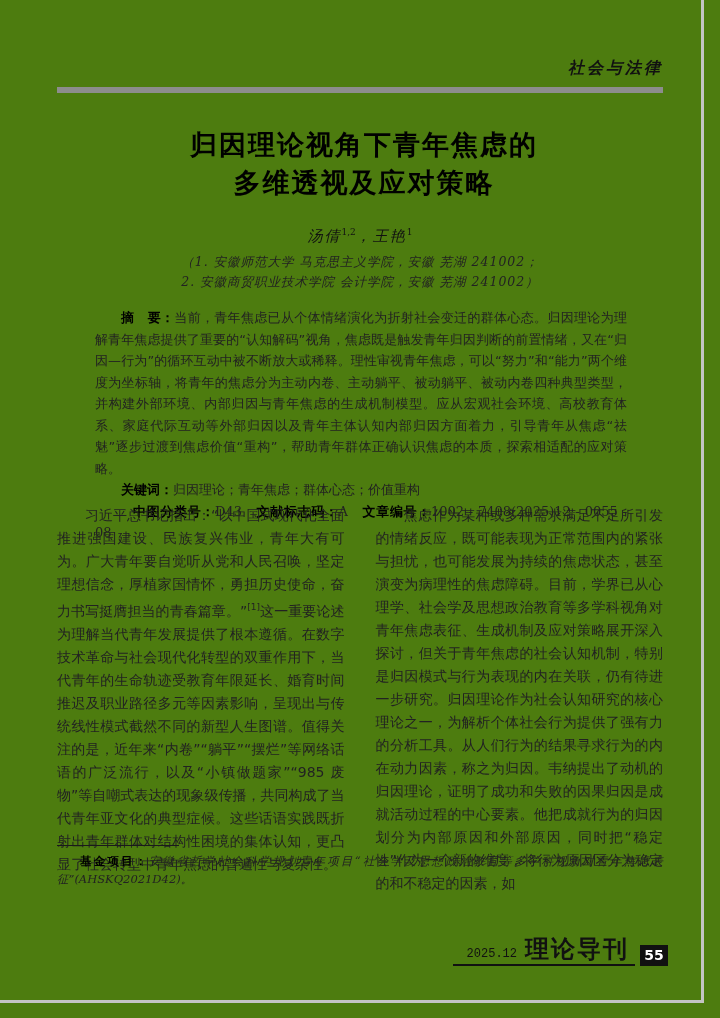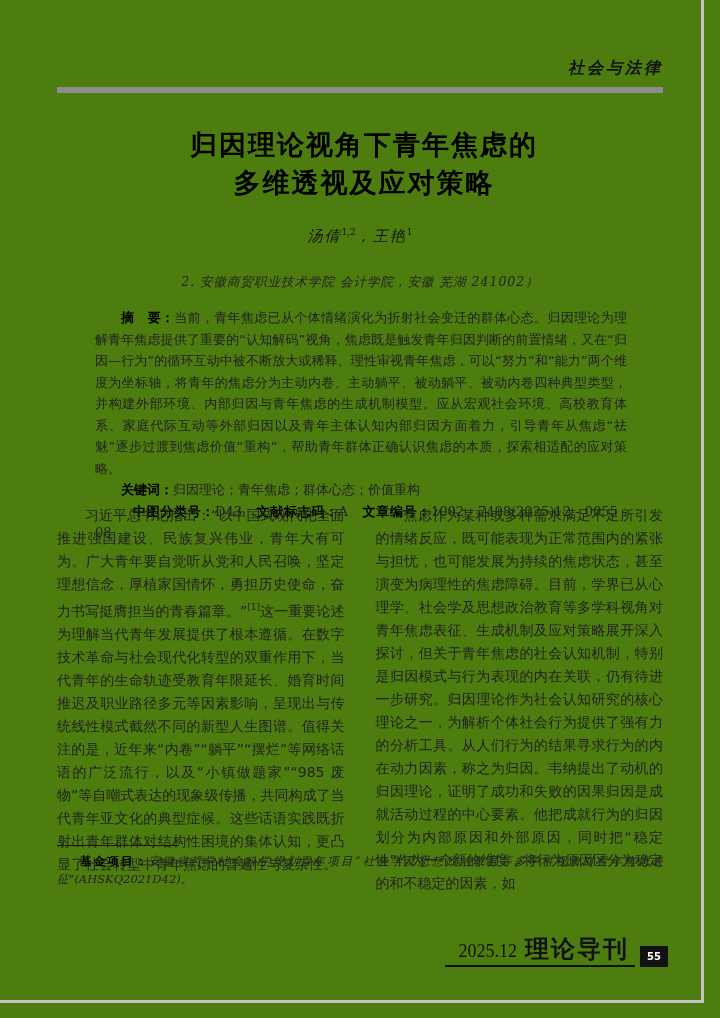--- a/index.html
+++ b/index.html
@@ -73,47 +73,48 @@
   
   .page-footer{
     position:absolute;top:940px;left:57px;width:611px;text-align:right;
   }
   .footer-inner{display:inline-flex;align-items:flex-end;}
   .footer-rule-group{
     display:inline-flex;align-items:baseline;gap:8px;
     border-bottom:2px solid #111;padding:0 6px 3px 14px;
   }
   .footer-date{
-    font-family:Liberation Serif, serif;font-size:18px;color:#111;
+    font-family:Liberation Mono, monospace;font-size:12px;color:#111;
   }
   .footer-journal{
     font-family:"DejaVu Serif","Liberation Serif",serif;
     font-weight:bold;font-size:24px;letter-spacing:2px;color:#111;line-height:18px;
   }
   .footer-pagebox{
-    display:inline-block;background:#111;color:#fff;font-size:10px;font-weight:bold;
+    display:inline-block;background:#111;color:#fff;font-size:14px;font-weight:bold;
     min-width:28px;height:21px;line-height:21px;text-align:center;margin-left:5px;
   }
 </style>
 </head>
 <body>
 
 <div class="page">
   <div class="sheet-edge"></div>
 
   <div class="header-label">社会与法律</div>
   <div class="header-rule"></div>
 
   <div class="article-title">
     <div>归因理论视角下青年焦虑的</div>
     <div>多维透视及应对策略</div>
   </div>
 
   <div class="authors-line"><span>汤倩</span><sup>1,2</sup><span>，王艳</span><sup>1</sup></div>
 
+  <div class="affiliation affil-1">（1. 安徽师范大学 马克思主义学院，安徽 芜湖 241002；</div>
   <div class="affiliation affil-2">2. 安徽商贸职业技术学院 会计学院，安徽 芜湖 241002）</div>
 
   <div class="meta-block">
     <p><span class="lbl">摘　要：</span><span>当前，青年焦虑已从个体情绪演化为折射社会变迁的群体心态。归因理论为理解青年焦虑提供了重要的“认知解码”视角，焦虑既是触发青年归因判断的前置情绪，又在“归因—行为”的循环互动中被不断放大或稀释。理性审视青年焦虑，可以“努力”和“能力”两个维度为坐标轴，将青年的焦虑分为主动内卷、主动躺平、被动躺平、被动内卷四种典型类型，并构建外部环境、内部归因与青年焦虑的生成机制模型。应从宏观社会环境、高校教育体系、家庭代际互动等外部归因以及青年主体认知内部归因方面着力，引导青年从焦虑“祛魅”逐步过渡到焦虑价值“重构”，帮助青年群体正确认识焦虑的本质，探索相适配的应对策略。</span></p>
     <p><span class="lbl">关键词：</span><span>归因理论；青年焦虑；群体心态；价值重构</span></p>
     <p class="clc-line"><span class="lbl">中图分类号：</span><span class="val">D43</span><span class="lbl">文献标志码：</span><span class="val">A</span><span class="lbl">文章编号：</span><span class="val">1002 - 7408(2025)12 - 0055 - 08</span></p>
   </div>
 
   <div class="body-columns">
     <div class="body-col">

